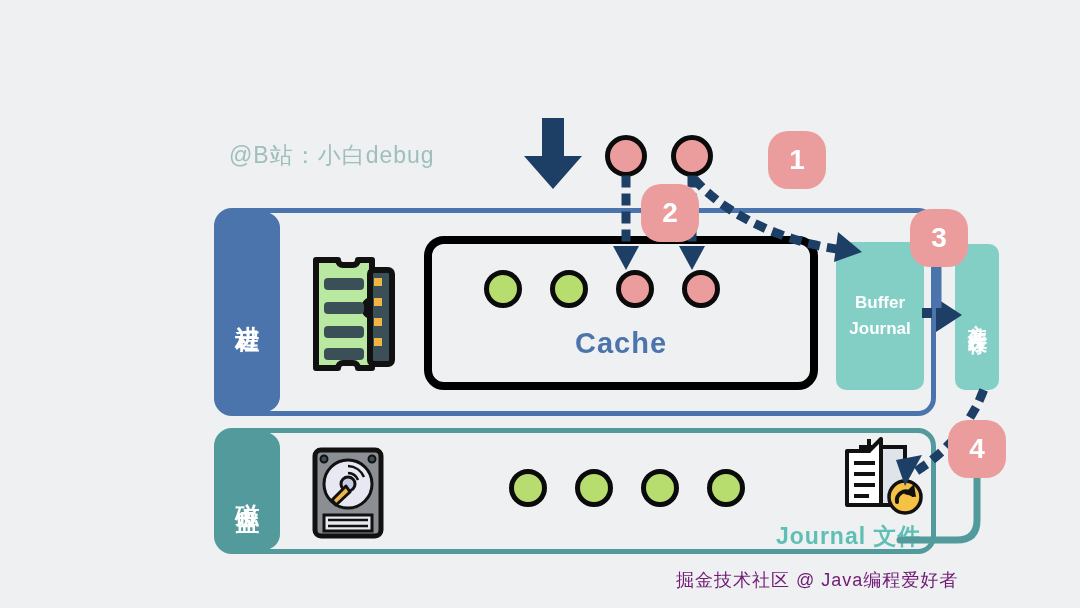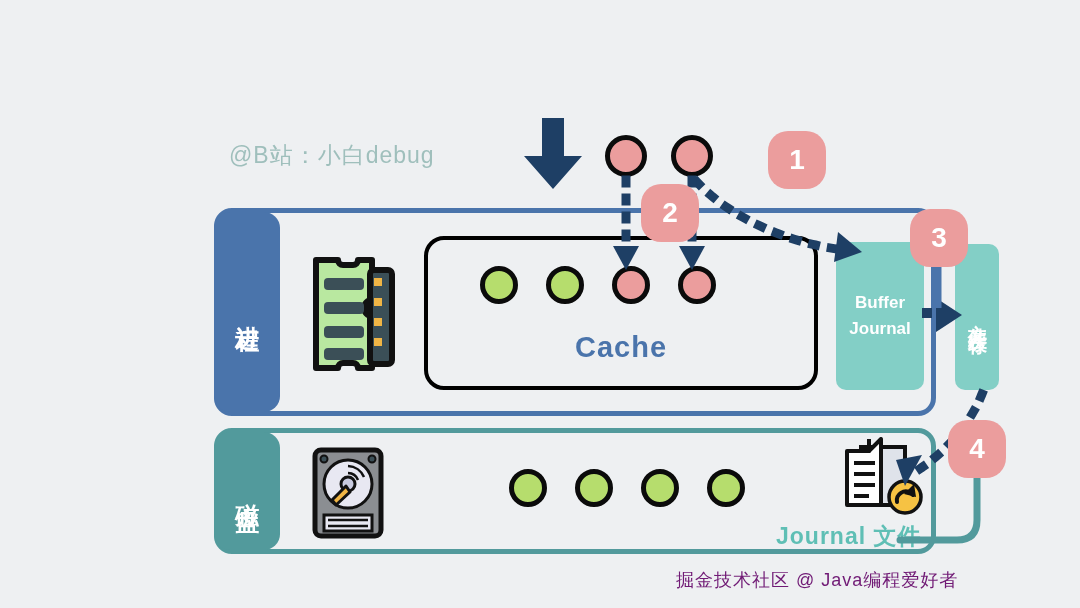--- a/index.html
+++ b/index.html
@@ -113,21 +113,21 @@
     height: 136px;
   }
 
   
   .cache-box {
     position: absolute;
     left: 424px;
     top: 236px;
     width: 394px;
     height: 154px;
-    border: 4px solid #000000;
+    border: 8px solid #000000;
     border-radius: 20px;
     background: #eef0f2;
     box-sizing: border-box;
   }
   .cache-label {
     position: absolute;
     left: 0;
     right: 0;
     bottom: 22px;
     text-align: center;

